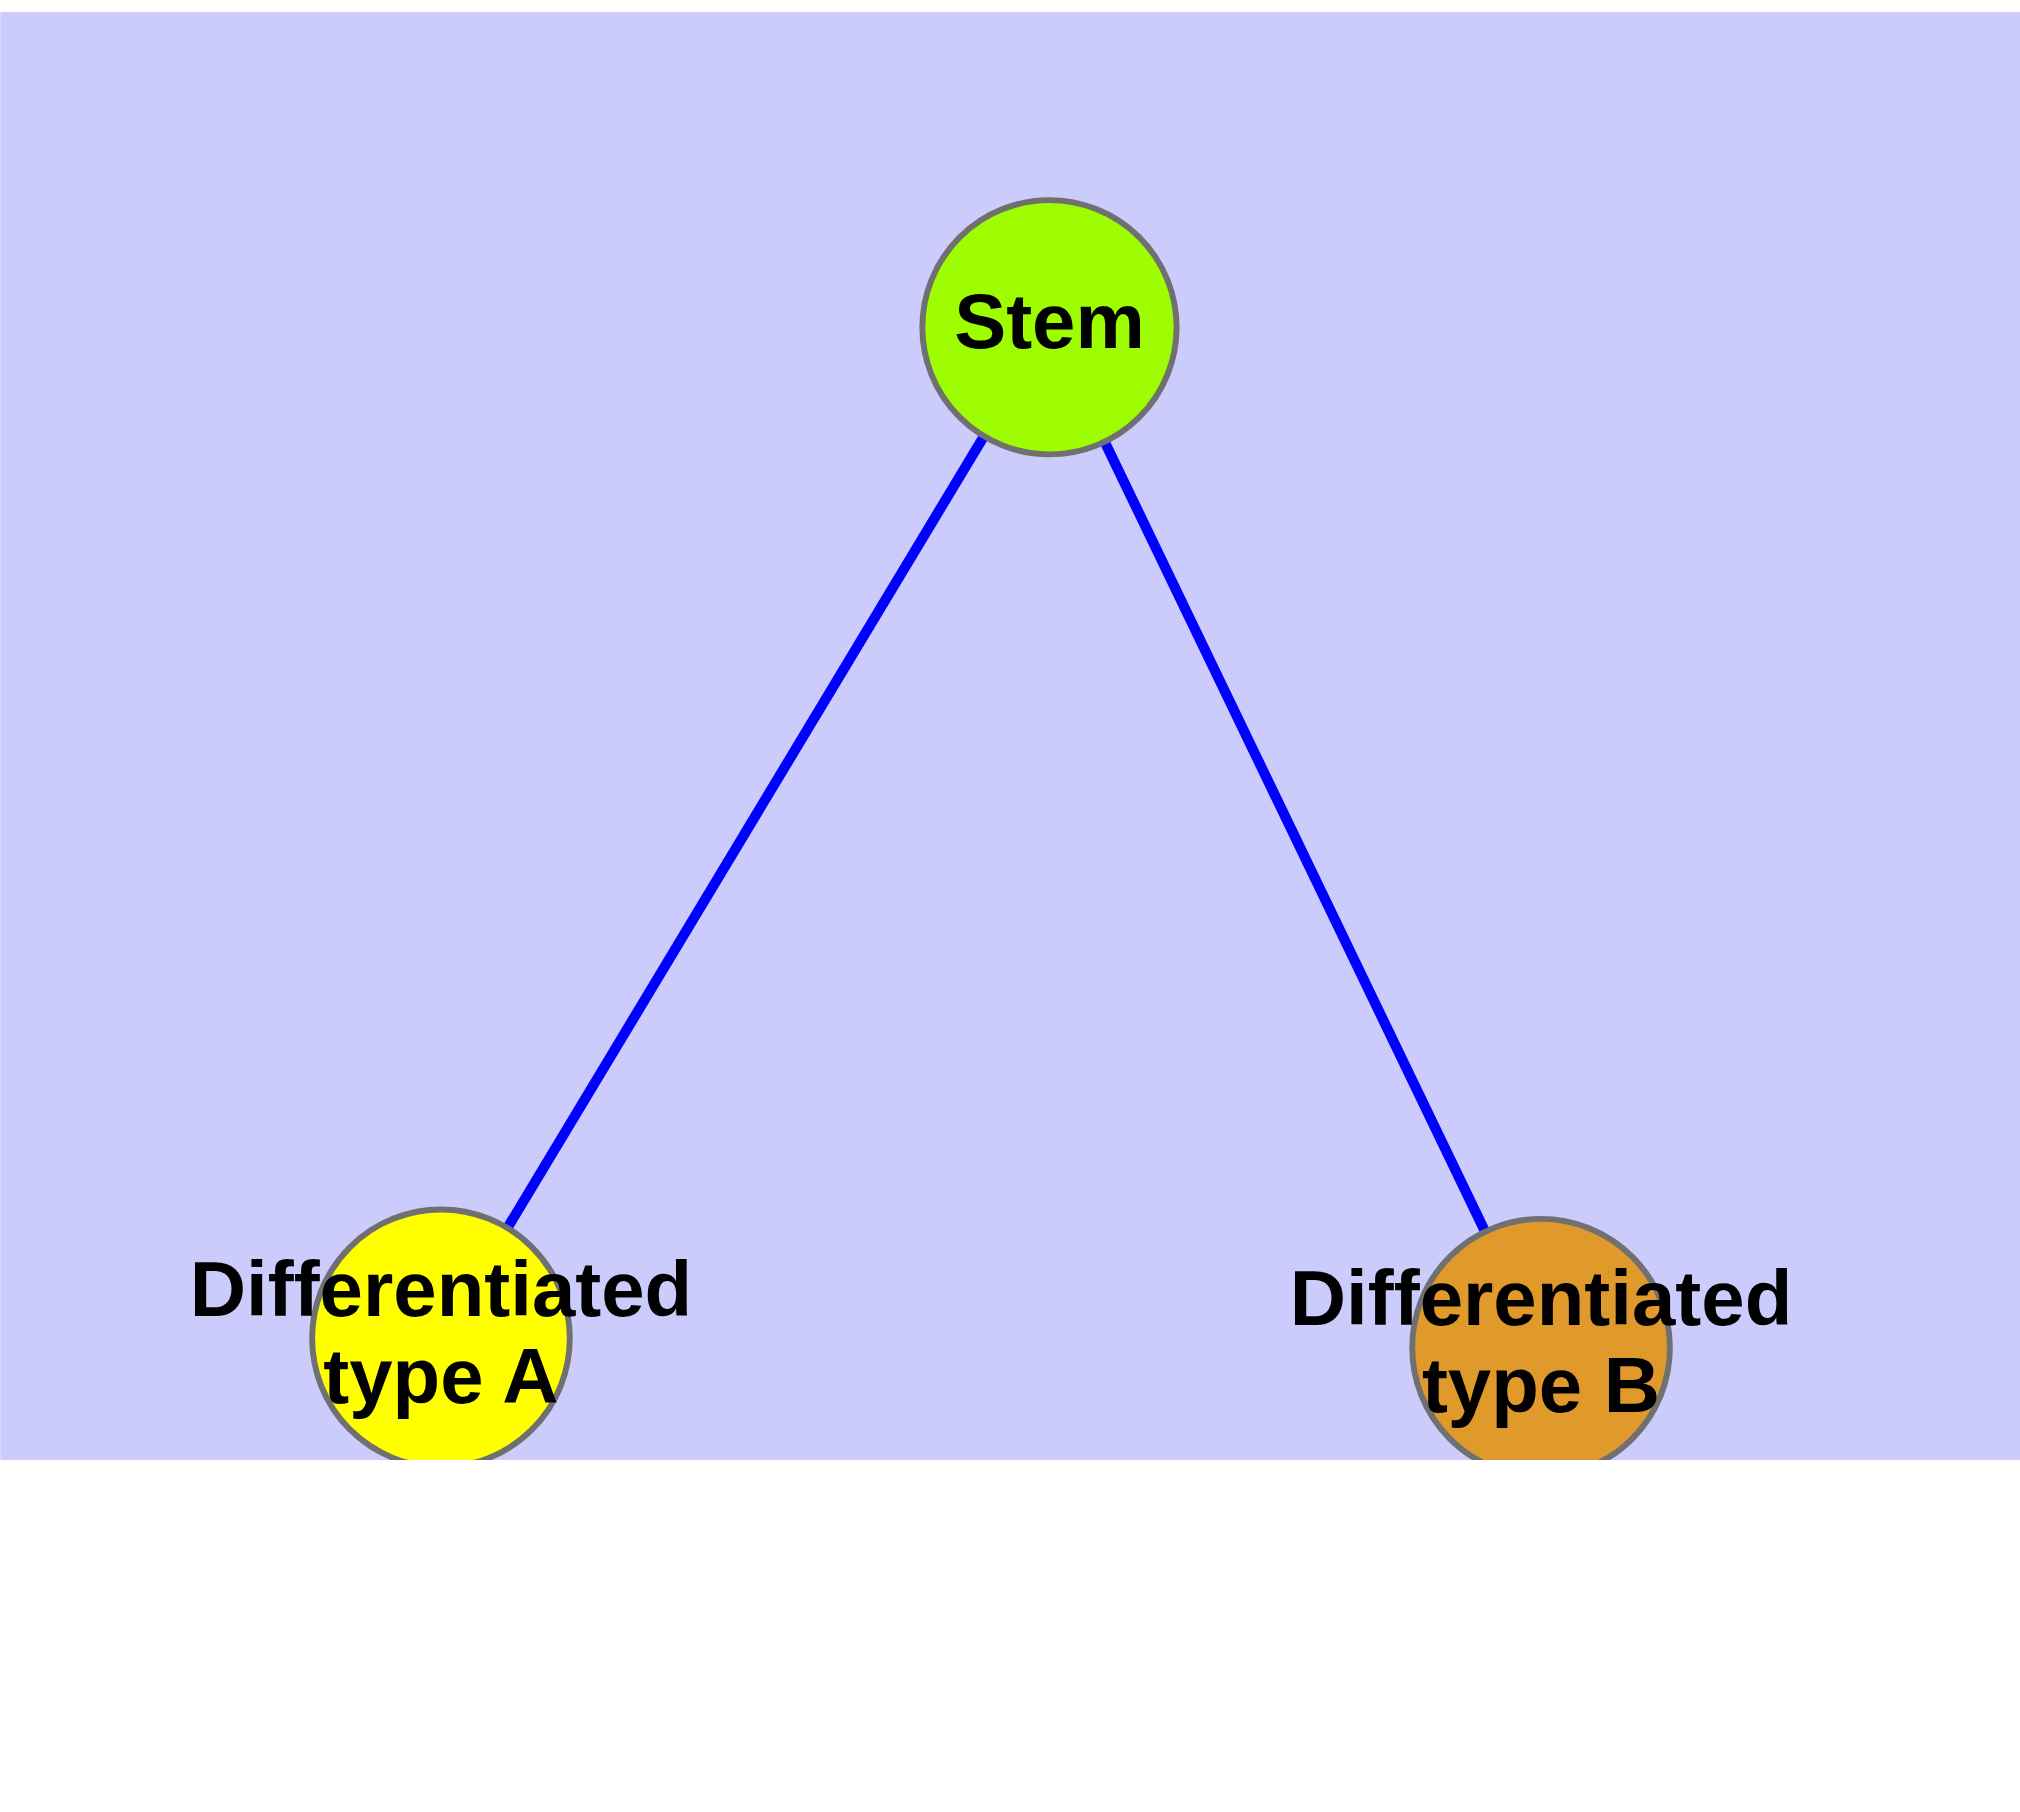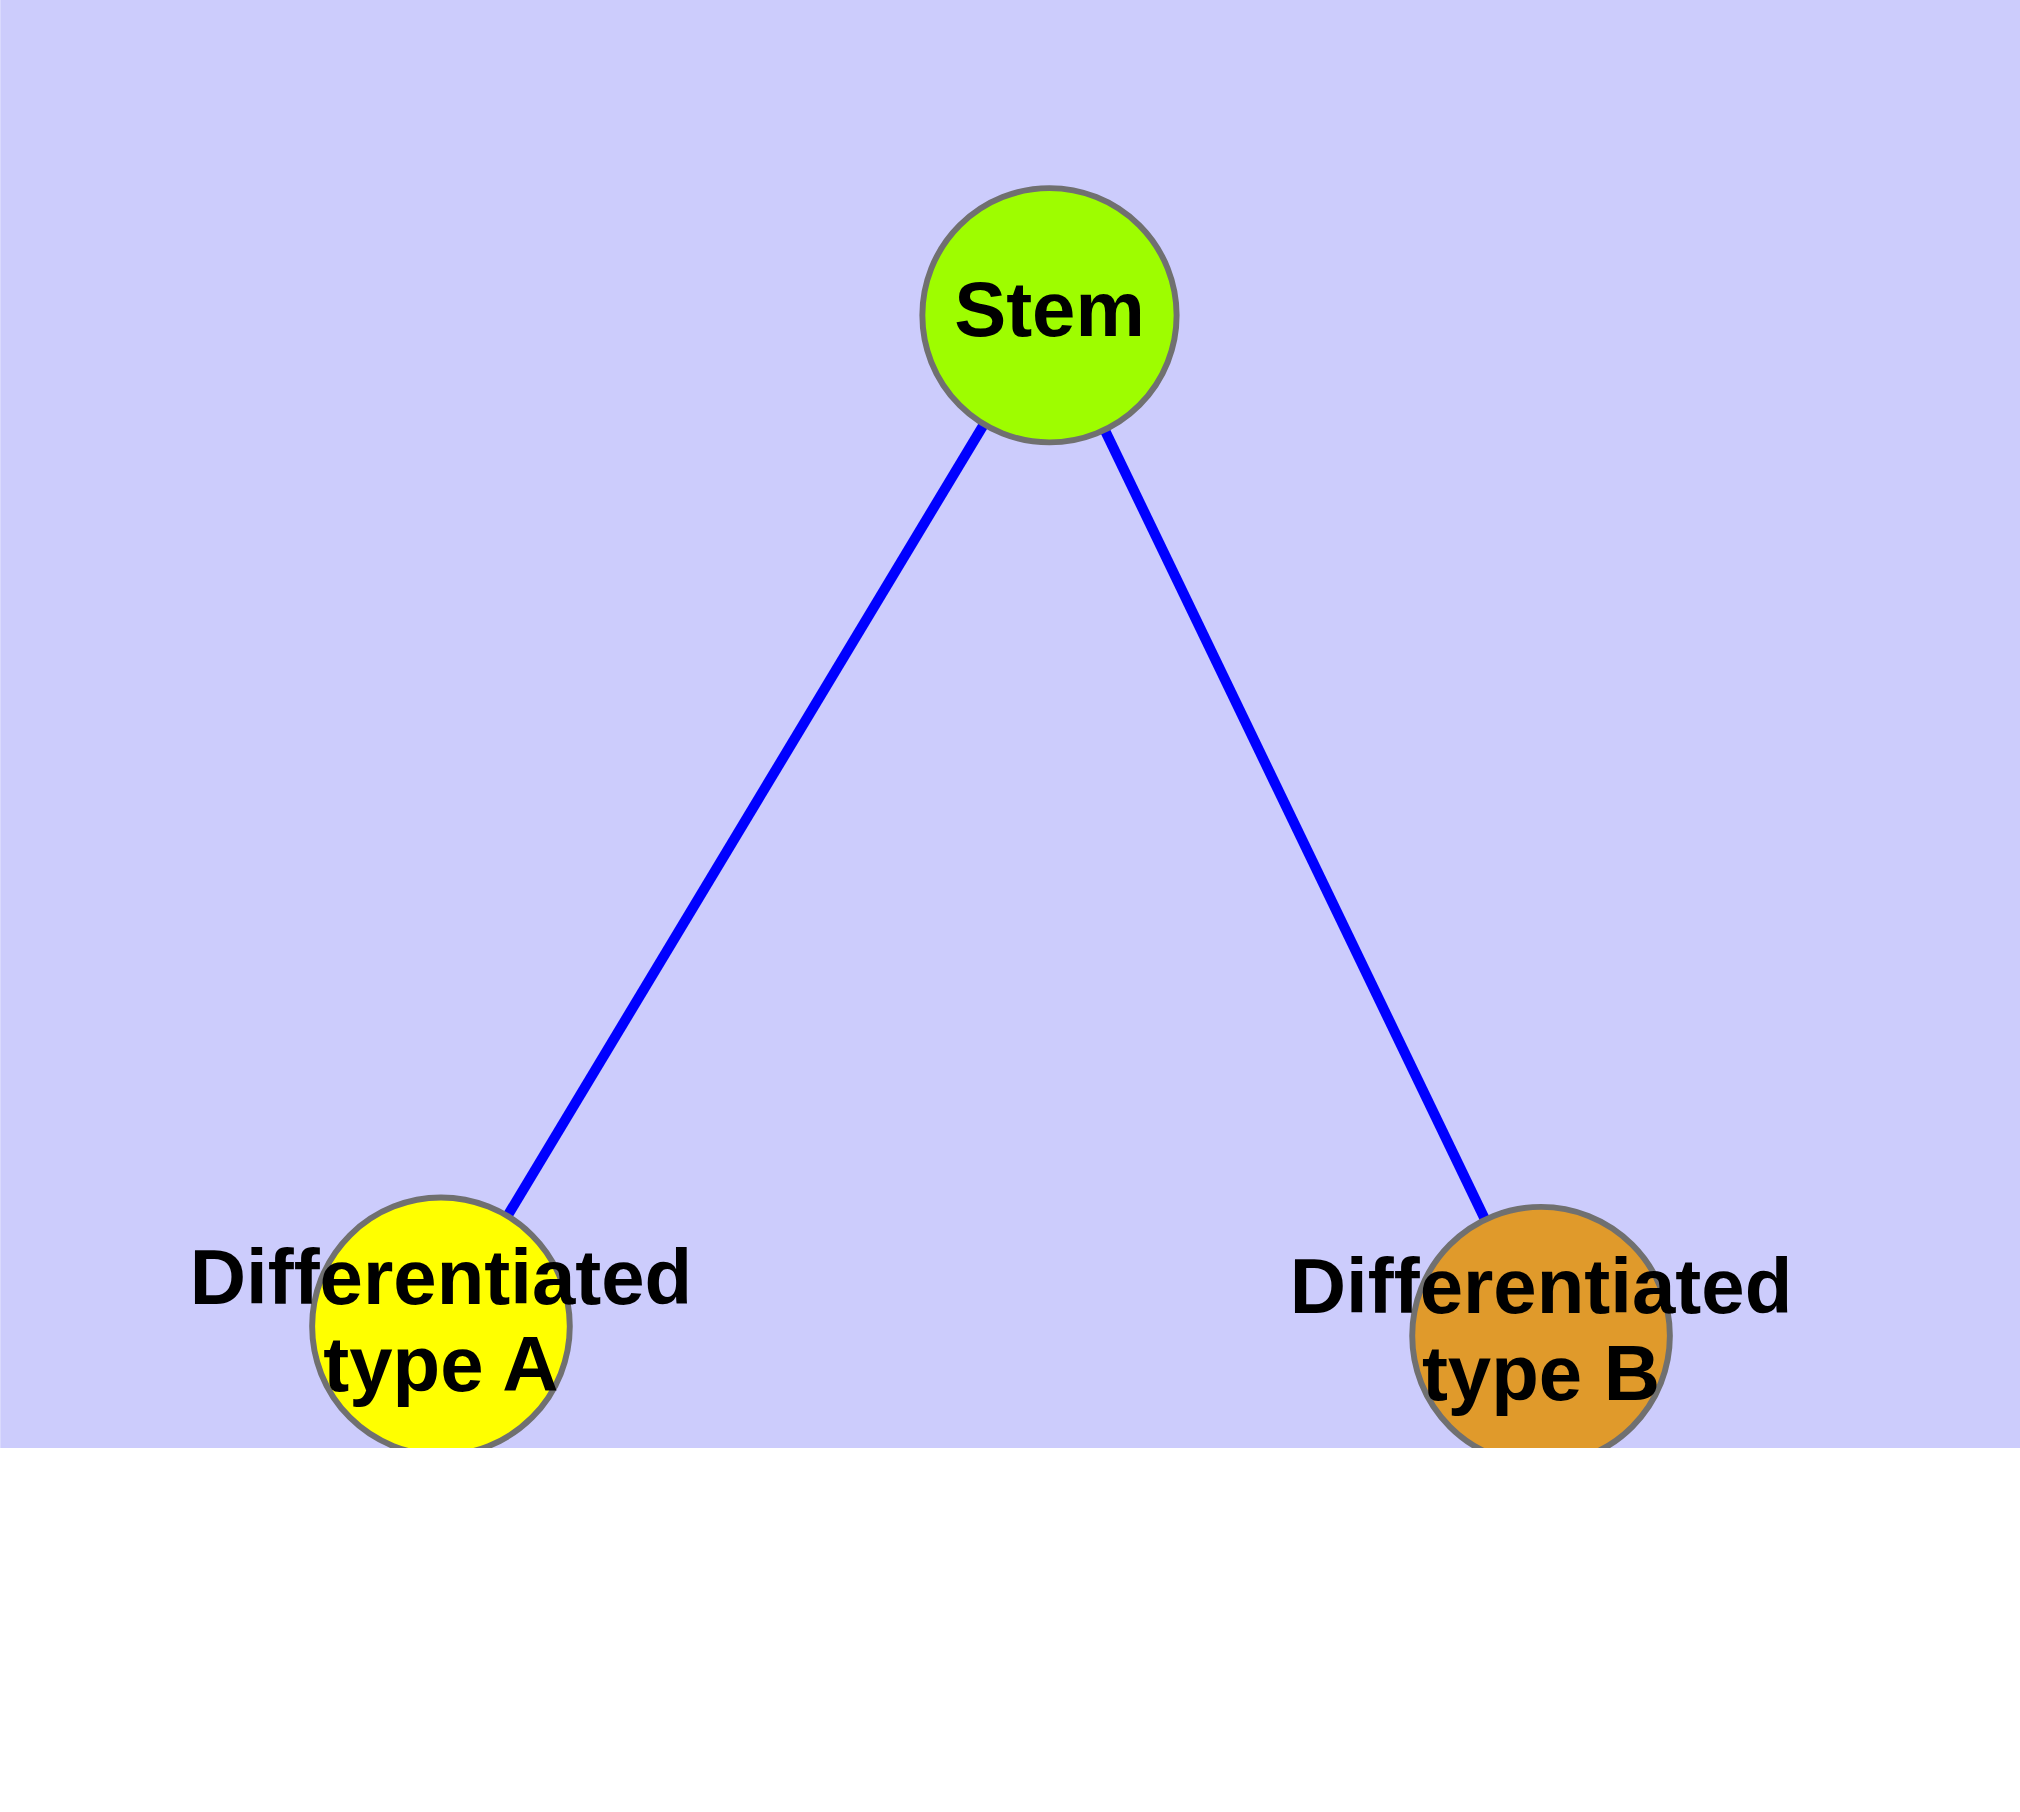--- a/index.html
+++ b/index.html
@@ -28,21 +28,21 @@
     fill: #000000;
     text-anchor: middle;
     dominant-baseline: middle;
     paint-order: normal;
     white-space: pre;
   }
 </style>
 </head>
 <body>
 
-<div id="canvas" style="width: 2021px; height: 1448px;">
+<div id="canvas" style="width: 2021px; height: 1448px; margin-top: 12px;">
   <svg id="graph-svg" viewBox="0 0 2384 2138">
     <rect id="bg-rect" x="0" y="0" width="2384" height="2138" fill="#ccccfc"></rect>
     <g id="edges-layer">
         <line x1="1162.714070177583" y1="497.0920811673309" x2="596.3172439295735" y2="1438.194328679692" stroke="#0000ff" stroke-width="12" stroke-linecap="butt"></line>
         <line x1="1301.3633567921106" y1="503.533588927071" x2="1753.7686520189563" y2="1442.6645810876266" stroke="#0000ff" stroke-width="12" stroke-linecap="butt"></line>
       </g>
     <g id="nodes-layer">
         <g>
           <circle cx="1238" cy="372" r="150" fill="#9efd00" stroke="#707070" stroke-width="7"></circle>
           <text class="node-label" x="1238" y="372" font-size="92" fill="#000000"><tspan x="1238" dy="0">Stem</tspan></text>

